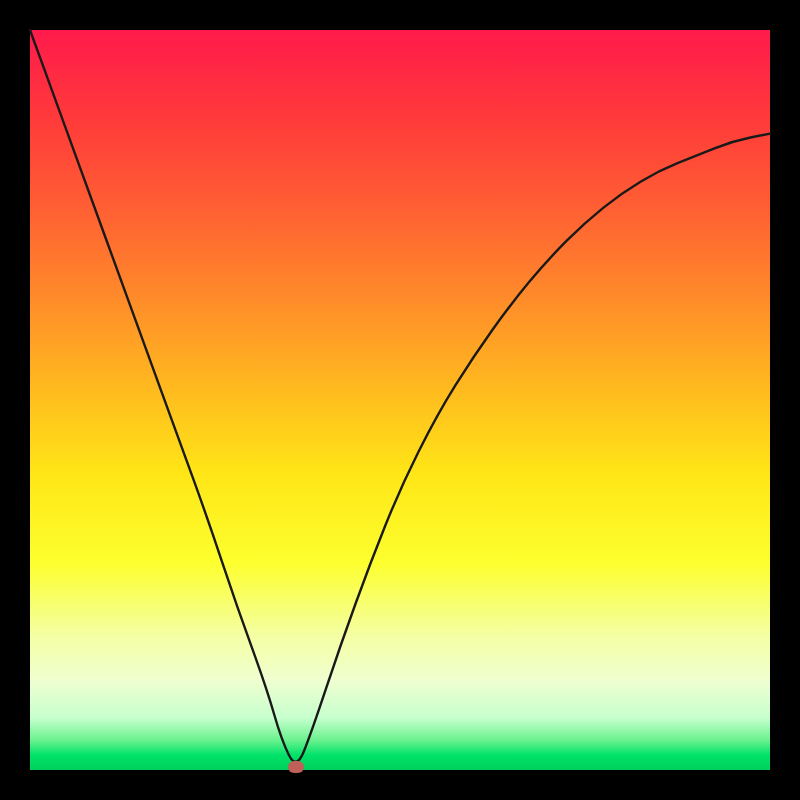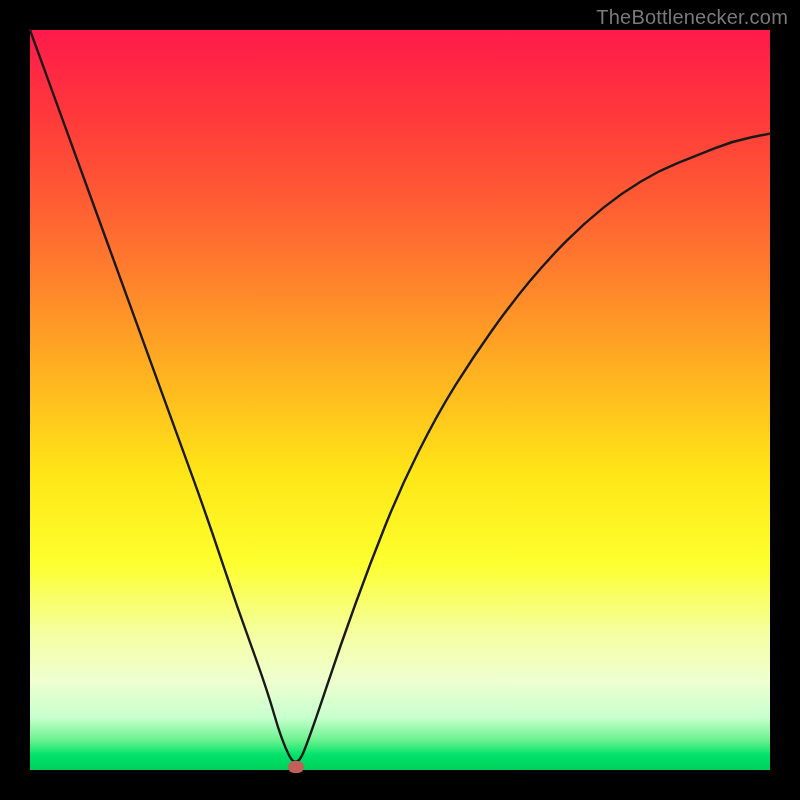--- a/index.html
+++ b/index.html
@@ -76,14 +76,13 @@
 </head>
 <body>
 
 <div class="stage">
   <div class="plot-area">
     <svg class="curve-svg" viewBox="0 0 740 740" preserveAspectRatio="none">
       <path class="curve-path" d="M0.0 0.0 Q0.0 0.0 14.8 40.7 Q29.6 81.4 44.4 122.1 Q59.2 162.8 74.0 203.5 Q88.8 244.2 103.6 284.9 Q118.4 325.6 133.2 366.3 Q148.0 407.0 162.8 447.7 Q177.6 488.4 192.4 532.8 Q207.2 577.2 222.0 617.9 Q236.8 658.6 244.2 684.5 Q251.6 710.4 259.0 725.2 Q266.4 740.0 273.8 721.5 Q281.2 703.0 296.0 658.6 Q310.8 614.2 325.6 573.5 Q340.4 532.8 355.2 495.8 Q370.0 458.8 388.5 421.8 Q407.0 384.8 425.5 355.2 Q444.0 325.6 462.5 299.7 Q481.0 273.8 499.5 251.6 Q518.0 229.4 536.5 210.9 Q555.0 192.4 573.5 177.6 Q592.0 162.8 610.5 151.7 Q629.0 140.6 647.5 133.2 Q666.0 125.8 684.5 118.4 Q703.0 111.0 721.5 107.3 L740.0 103.6"></path>
     </svg>
     <div class="min-dot" style="left: 266.4px; top: 737px;"></div>
   </div>
-  <div class="watermark">TheBottlenecker.com</div>
 </div>
 
 </body></html>

